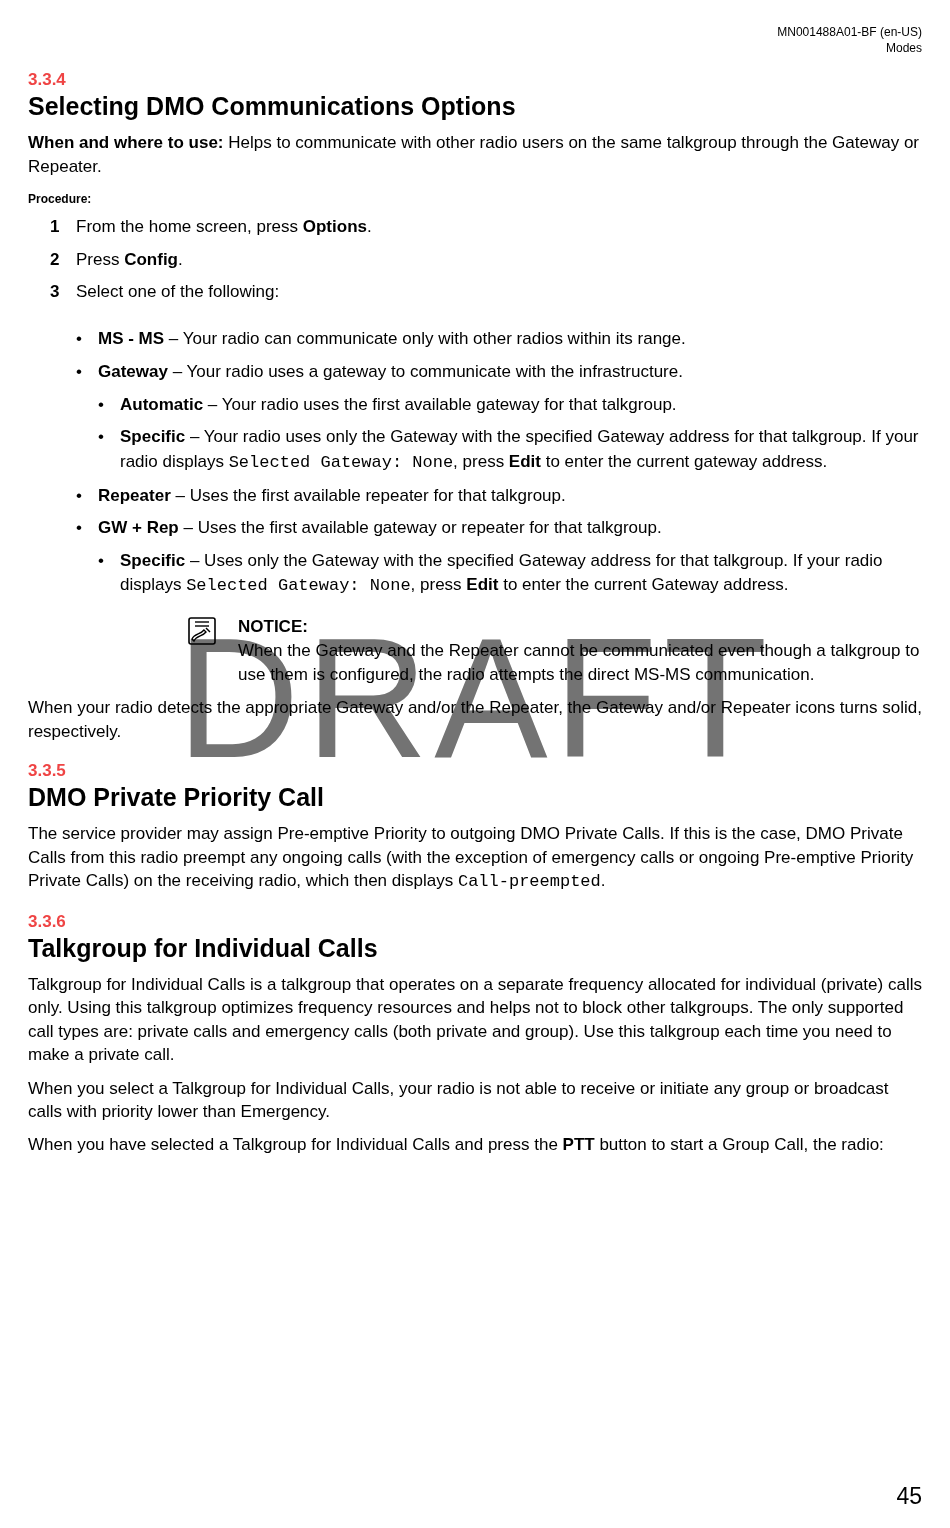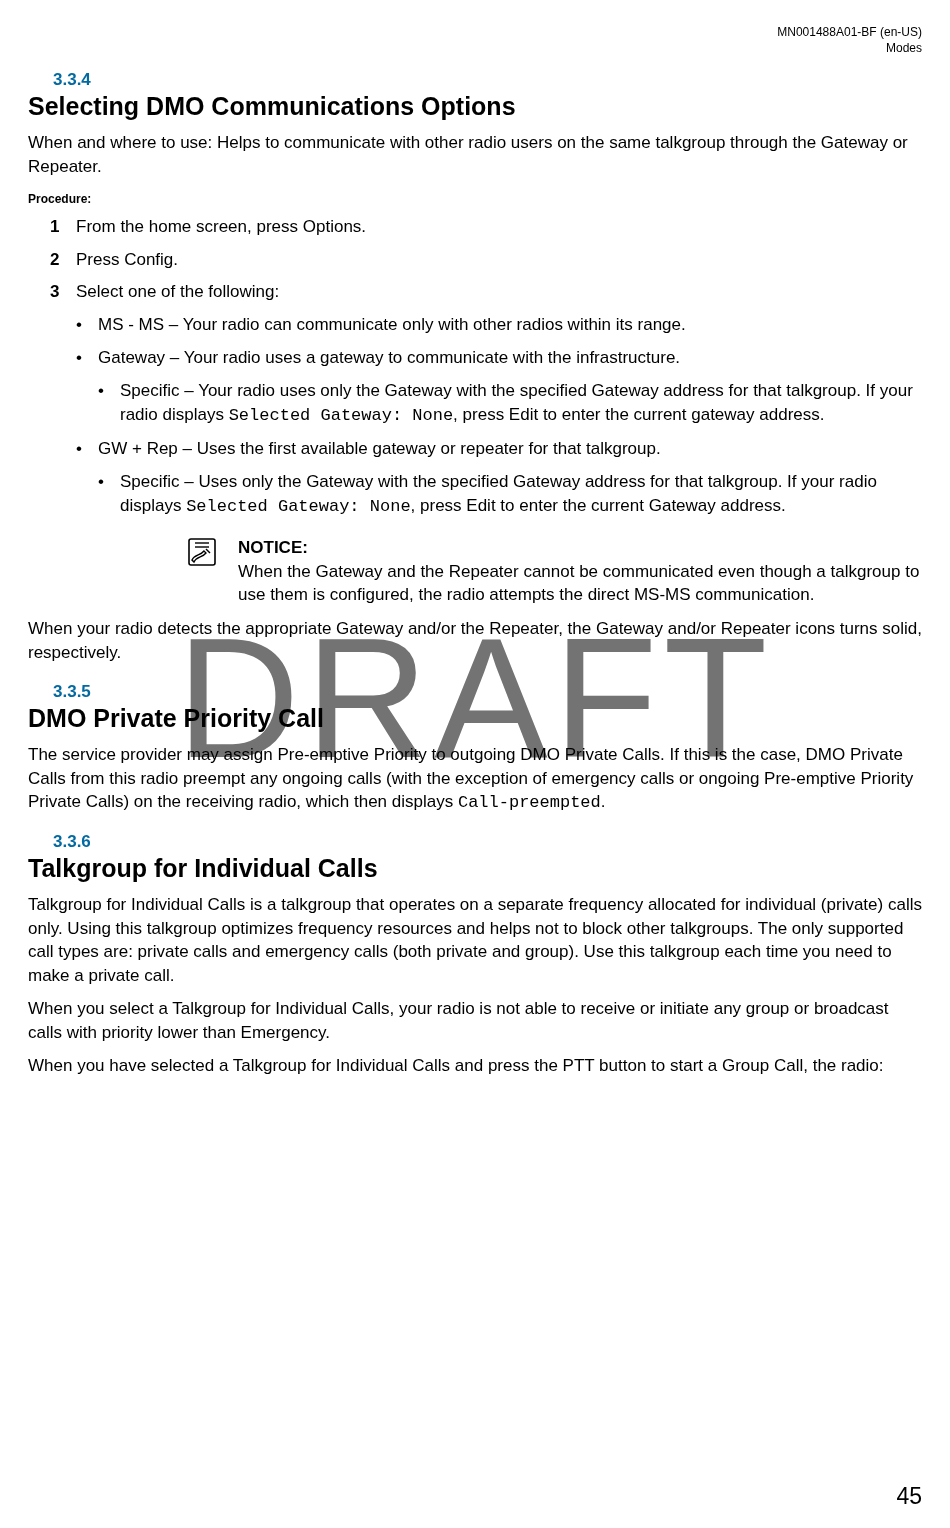--- a/index.html
+++ b/index.html
@@ -1,29 +1,29 @@
 <!DOCTYPE html>
 <html><head>
 <meta charset="utf-8">
 <style>
   * { box-sizing: border-box; margin: 0; padding: 0; }
   html, body { width: 950px; min-height: 1528px; background: #fff; font-family: Arial, Helvetica, sans-serif; color: #000; position: relative; }
   .page { padding: 24px 28px 24px 28px; position: relative; z-index: 2; }
   .header-right { text-align: right; font-size: 12px; margin-bottom: 14px; line-height: 1.35; }
-  .sec-num { color: #0369a1; font-size: 17px; font-weight: 700; margin-top: 12px; margin-left: 25px; }
+  .sec-num { color: #ef4444; font-size: 17px; font-weight: 700; margin-top: 12px; }
   .sec-title { color: #000000; font-size: 25px; font-weight: 700; margin-top: 2px; margin-bottom: 10px; }
   p { font-size: 17px; line-height: 1.38; margin-bottom: 10px; }
   .procedure-label { font-weight: 700; font-size: 12px; margin-top: 14px; margin-bottom: 8px; }
   ol.num { list-style: none; padding-left: 22px; }
   ol.num > li { font-size: 17px; line-height: 1.55; margin-bottom: 6px; position: relative; padding-left: 26px; }
   ol.num > li > .num { position: absolute; left: 0; top: 0; font-weight: 700; }
   ul.bul { list-style: none; padding-left: 22px; }
   ul.bul > li { font-size: 17px; line-height: 1.45; margin-bottom: 8px; position: relative; padding-left: 22px; }
   ul.bul > li::before { content: "•"; position: absolute; left: 0; top: 0; }
-  .b { font-weight: 400; }
+  .b { font-weight: 700; }
   .mono { font-family: "Courier New", Courier, monospace; }
   .notice-block { display: flex; gap: 20px; padding-left: 88px; margin: 16px 0 10px 0; }
   .notice-icon { flex: 0 0 auto; }
   .notice-text { flex: 1 1 auto; font-size: 17px; line-height: 1.4; }
   .notice-text .nt { font-weight: 700; display: block; }
   .watermark {
     position: absolute;
     top: 600px;
     left: 50%;
     transform: translateX(-50%);
@@ -65,31 +65,37 @@
       <span>From the home screen, press </span><span class="b">Options</span><span>.</span>
     </li>
     <li>
       <span class="num">2</span>
       <span>Press </span><span class="b">Config</span><span>.</span>
     </li>
     <li>
       <span class="num">3</span>
       <span>Select one of the following:</span>
 
-      <ul class="bul" style="padding-left:0; margin-top:8px;">
+      <ul class="bul" style="padding-left:0; margin-top:22px;">
         <li>
           <span class="b">MS - MS</span><span> – Your radio can communicate only with other radios within its range.</span>
         </li>
         <li>
           <span class="b">Gateway</span><span> – Your radio uses a gateway to communicate with the infrastructure.</span>
           <ul class="bul" style="padding-left:0; margin-top:8px;">
             <li>
+              <span class="b">Automatic</span><span> – Your radio uses the first available gateway for that talkgroup.</span>
+            </li>
+            <li>
               <span class="b">Specific</span><span> – Your radio uses only the Gateway with the specified Gateway address for that talkgroup. If your radio displays </span><span class="mono">Selected Gateway: None</span><span>, press </span><span class="b">Edit</span><span> to enter the current gateway address.</span>
             </li>
           </ul>
+        </li>
+        <li>
+          <span class="b">Repeater</span><span> – Uses the first available repeater for that talkgroup.</span>
         </li>
         <li>
           <span class="b">GW + Rep</span><span> – Uses the first available gateway or repeater for that talkgroup.</span>
           <ul class="bul" style="padding-left:0; margin-top:8px;">
             <li>
               <span class="b">Specific</span><span> – Uses only the Gateway with the specified Gateway address for that talkgroup. If your radio displays </span><span class="mono">Selected Gateway: None</span><span>, press </span><span class="b">Edit</span><span> to enter the current Gateway address.</span>
             </li>
           </ul>
 
           <div class="notice-block">

